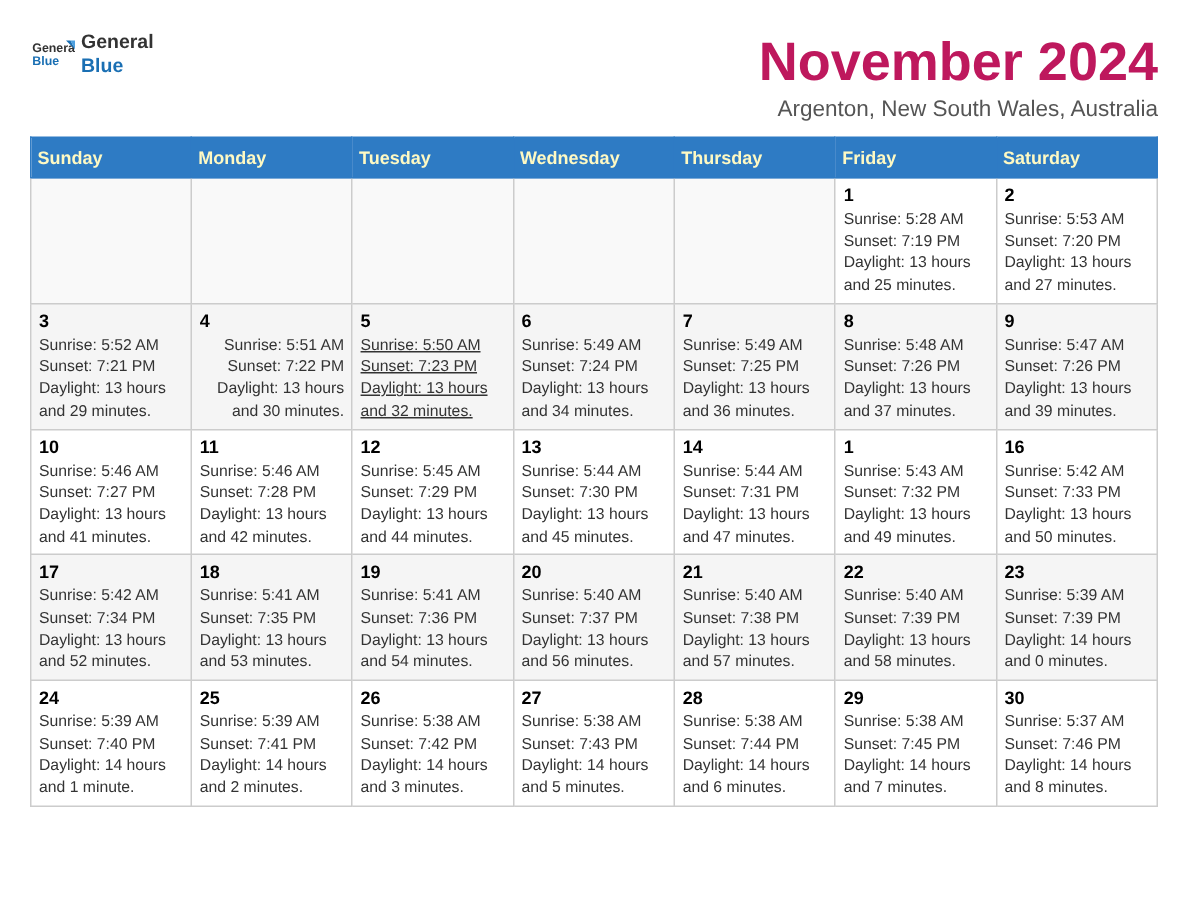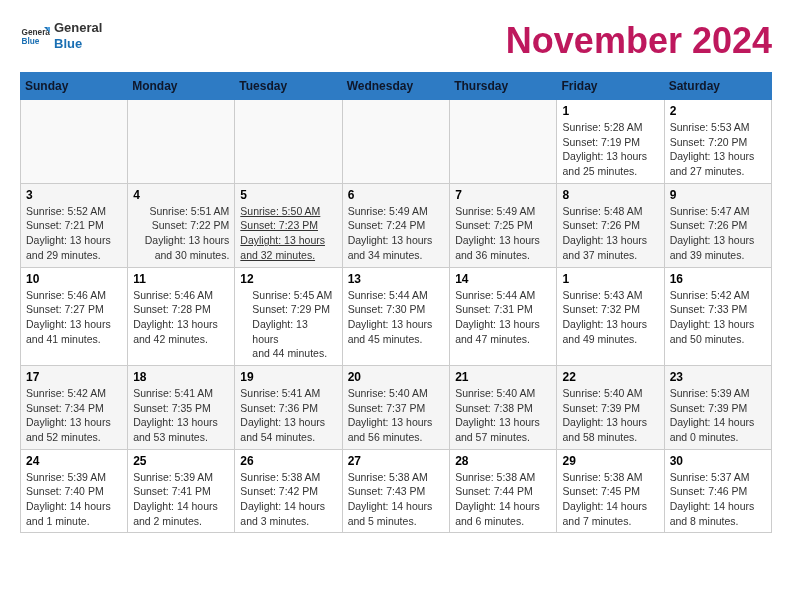--- a/index.html
+++ b/index.html
@@ -38,21 +38,21 @@
       color: #555;
       margin-top: 2px;
     }
     .calendar {
       width: 100%;
       border-collapse: collapse;
       font-size: 11px;
     }
     .calendar th {
       background-color: #2e7bc4;
-      color: #0f172a;
+      color: #fef9c3;
       padding: 6px 4px;
       text-align: left;
       font-size: 12px;
       border: 1px solid #2e7bc4;
       margin-left: 15px;
     }
     .calendar td {
       border: 1px solid #ccc;
       vertical-align: top;
       padding: 4px 5px;
@@ -89,20 +89,21 @@
       <polygon points="32,8 40,16 36,8" fill="#1a6fb3"></polygon>
       <polygon points="36,8 40,16 40,8" fill="#4da0e0"></polygon>
     </svg>
     <div>
       <div style="font-size:13px; font-weight:bold; color:#333; line-height:1.2;">General</div>
       <div style="font-size:13px; font-weight:bold; color:#1a6fb3; line-height:1.2;">Blue</div>
     </div>
   </div>
   <div class="title-area">
     <div class="month-title">November 2024</div>
+    <div class="location">Argenton, New South Wales, Australia</div>
   </div>
 </div>
 
 <table class="calendar">
   <thead>
     <tr>
     <th>Sunday</th>
         <th>Monday</th>
         <th>Tuesday</th>
         <th>Wednesday</th>
@@ -194,21 +195,21 @@
         </td>
         <td>
           <span class="day-number">11</span>
           <div class="day-info" style="white-space: pre-line;">Sunrise: 5:46 AM
 Sunset: 7:28 PM
 Daylight: 13 hours
 and 42 minutes.</div>
         </td>
         <td>
           <span class="day-number">12</span>
-          <div class="day-info" style="white-space: pre-line; margin-left: 12px;">Sunrise: 5:45 AM
+          <div class="day-info" style="white-space: pre-line;">Sunrise: 5:45 AM
 Sunset: 7:29 PM
 Daylight: 13 hours
 and 44 minutes.</div>
         </td>
         <td>
           <span class="day-number">13</span>
           <div class="day-info" style="white-space: pre-line;">Sunrise: 5:44 AM
 Sunset: 7:30 PM
 Daylight: 13 hours
 and 45 minutes.</div>

